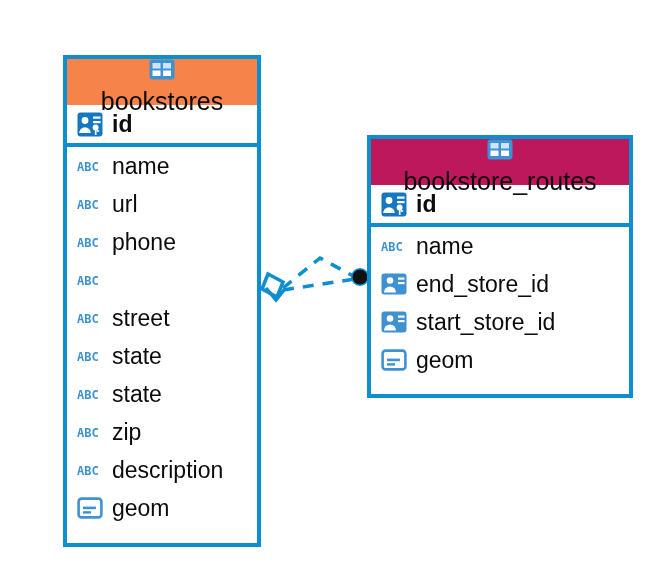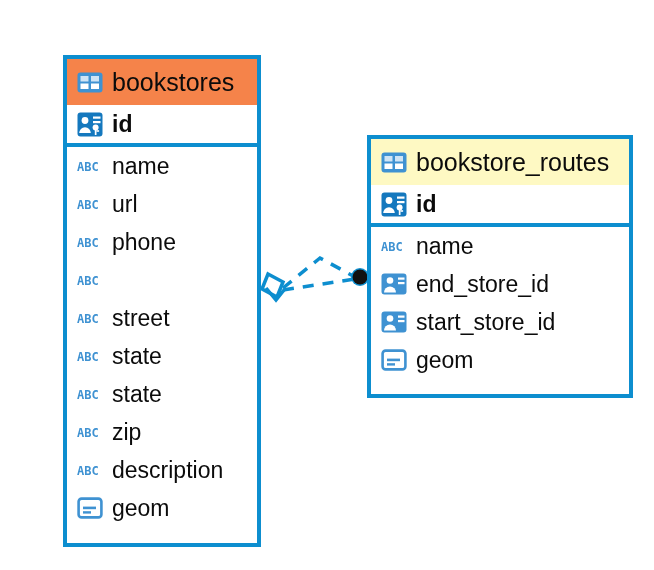--- a/index.html
+++ b/index.html
@@ -17,23 +17,24 @@
     box-sizing:border-box;
     border:4px solid #0d8ecf;
     background:#ffffff;
   }
   .entity-header{
     box-sizing:border-box;
     display:flex;align-items:center;
     gap:9px;
     padding:0 10px;
     height:46px;
+    flex-direction:column;
   }
   .entity-header.selected{background:#f5834a;}
-  .entity-header.plain{background:#fef9c3;}
+  .entity-header.plain{background:#be185d;}
   .entity-title{
     font-size:25px;
     color:#0b0b0b;
     line-height:1;
     white-space:nowrap;
   }
   .pk-section{
     box-sizing:border-box;
     border-bottom:4px solid #0d8ecf;
   }

